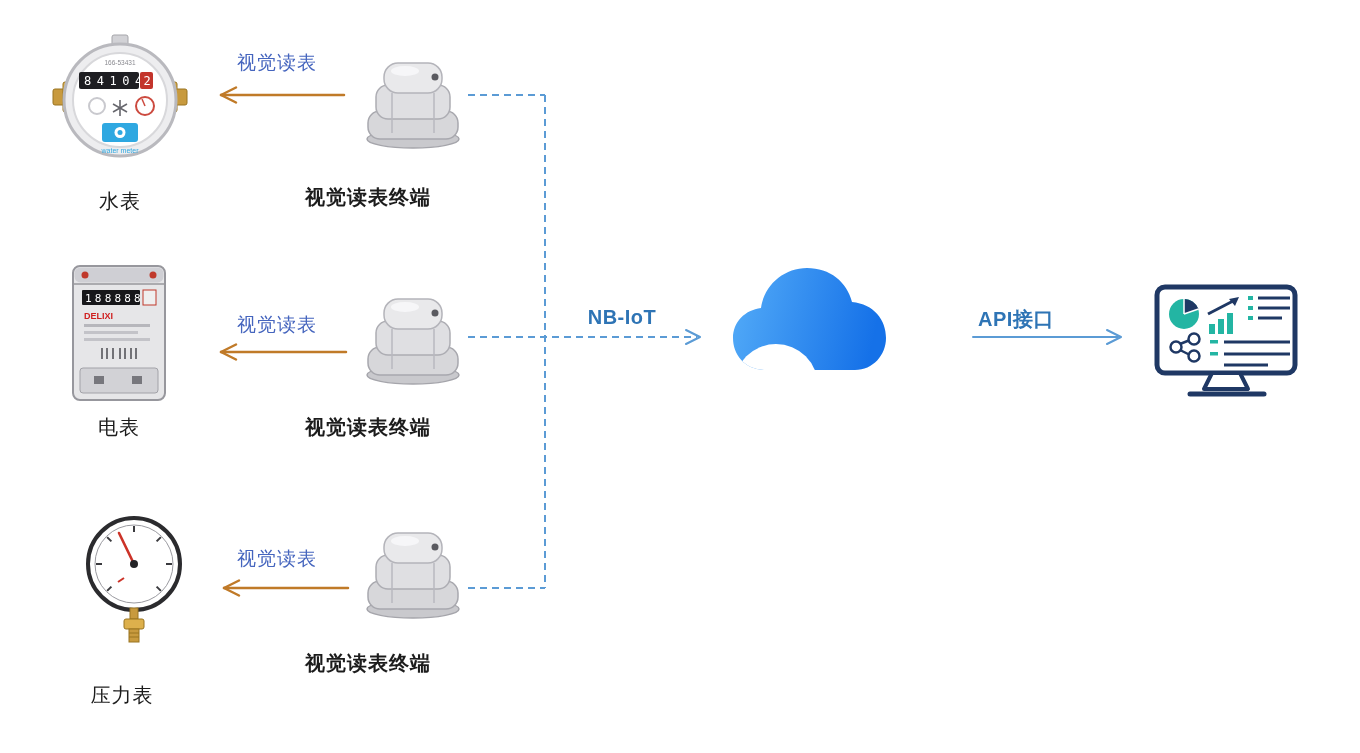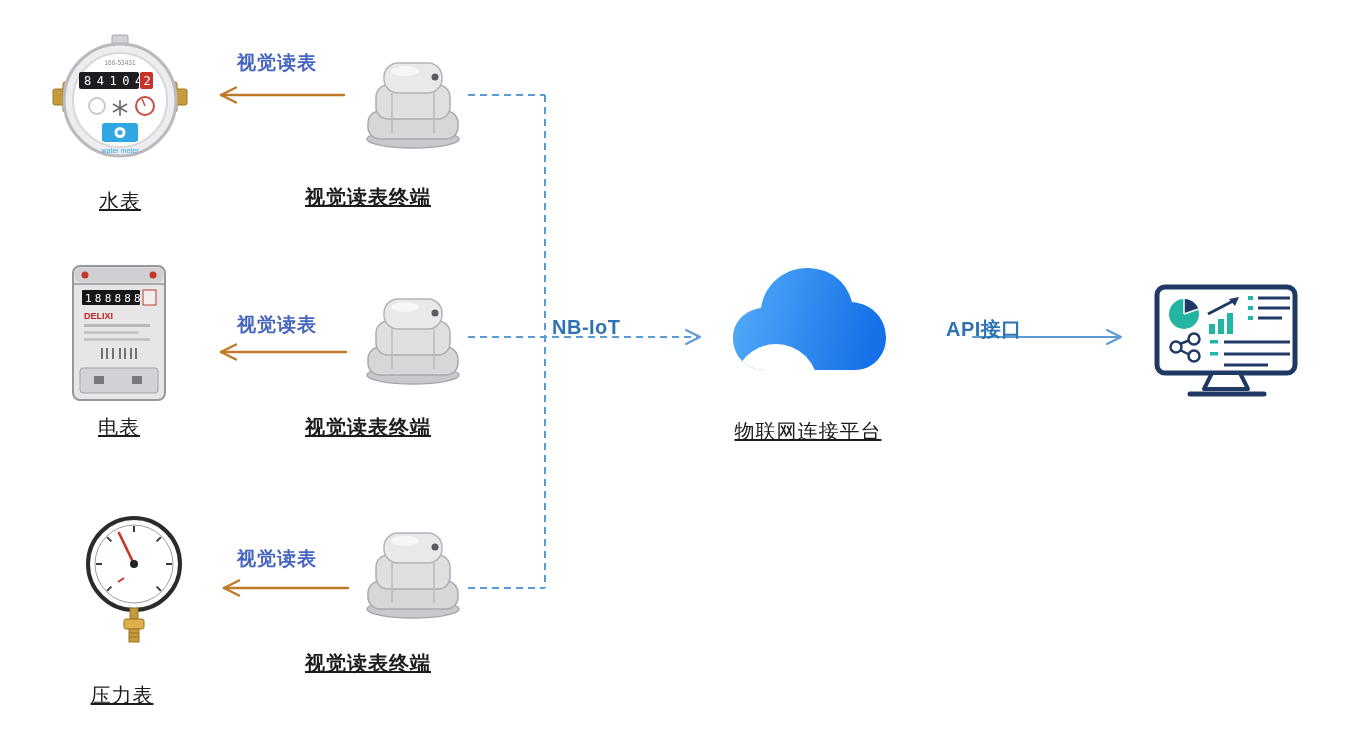--- a/index.html
+++ b/index.html
@@ -1,22 +1,22 @@
 <!DOCTYPE html>
 <html><head>
 <meta charset="utf-8">
 <style>
   html,body{margin:0;padding:0;}
   body{width:1360px;height:753px;background:#ffffff;font-family:"Liberation Sans","DejaVu Sans",sans-serif;}
   .canvas{position:relative;width:1360px;height:753px;overflow:hidden;background:#ffffff;}
   .abs{position:absolute;}
-  .cap{position:absolute;text-align:center;font-size:20px;color:#1c1c1c;letter-spacing:1px;text-decoration:underline;}
+  .cap{position:absolute;text-align:center;font-size:20px;color:#1c1c1c;letter-spacing:1px;}
   .cap.bold{font-weight:700;text-align:center;}
-  .link-cap{position:absolute;text-align:center;font-size:19px;font-weight:700;color:#4565be;letter-spacing:1px;}
-  .net-cap{position:absolute;text-align:left;font-size:20px;font-weight:700;color:#2e74b5;letter-spacing:0.5px;margin-top:10px;}
+  .link-cap{position:absolute;text-align:center;font-size:19px;font-weight:400;color:#4565be;letter-spacing:1px;}
+  .net-cap{position:absolute;text-align:center;font-size:20px;font-weight:700;color:#2e74b5;letter-spacing:0.5px;}
   svg{display:block;}
 </style>
 </head>
 <body>
 
 <div class="canvas">
 
   <svg class="abs" style="left:0;top:0" width="1360" height="753" viewBox="0 0 1360 753">
 
     <g stroke="#c07a28" stroke-width="2.5" fill="none" stroke-linecap="round">
@@ -177,21 +177,20 @@
         <stop offset="0%" stop-color="#54acf8"></stop>
         <stop offset="100%" stop-color="#1571e8"></stop>
       </linearGradient>
       <clipPath id="cp">
         <path d="M 38 122 C 17 122 5 107 5 90 C 5 74 17 62 33 60 C 36 37 56 20 79 20 C 102 20 119 34 124 54 C 146 56 158 72 158 90 C 158 107 145 122 127 122 Z"></path>
       </clipPath>
     </defs>
     <path d="M 38 122 C 17 122 5 107 5 90 C 5 74 17 62 33 60 C 36 37 56 20 79 20 C 102 20 119 34 124 54 C 146 56 158 72 158 90 C 158 107 145 122 127 122 Z" fill="url(#cg)"></path>
     <circle cx="48" cy="138" r="42" fill="#ffffff" clip-path="url(#cp)"></circle>
   </svg>
-  <div class="cap" style="left:688px;top:418px;width:240px">物联网连接平台</div>
 
   <div class="net-cap" style="left:946px;top:306px;width:140px">API接口</div>
 
   <svg class="abs" style="left:1152px;top:282px" width="150" height="124" viewBox="0 0 150 124">
     <rect x="5" y="5" width="138" height="86" rx="8" fill="#ffffff" stroke="#1f3864" stroke-width="5"></rect>
     <path d="M60 91 L88 91 L96 107 L52 107 Z" fill="#ffffff" stroke="#1f3864" stroke-width="4" stroke-linejoin="round"></path>
     <line x1="38" y1="112" x2="112" y2="112" stroke="#1f3864" stroke-width="5" stroke-linecap="round"></line>
 
     <g>
       <circle cx="32" cy="32" r="15" fill="#23b5a3"></circle>

